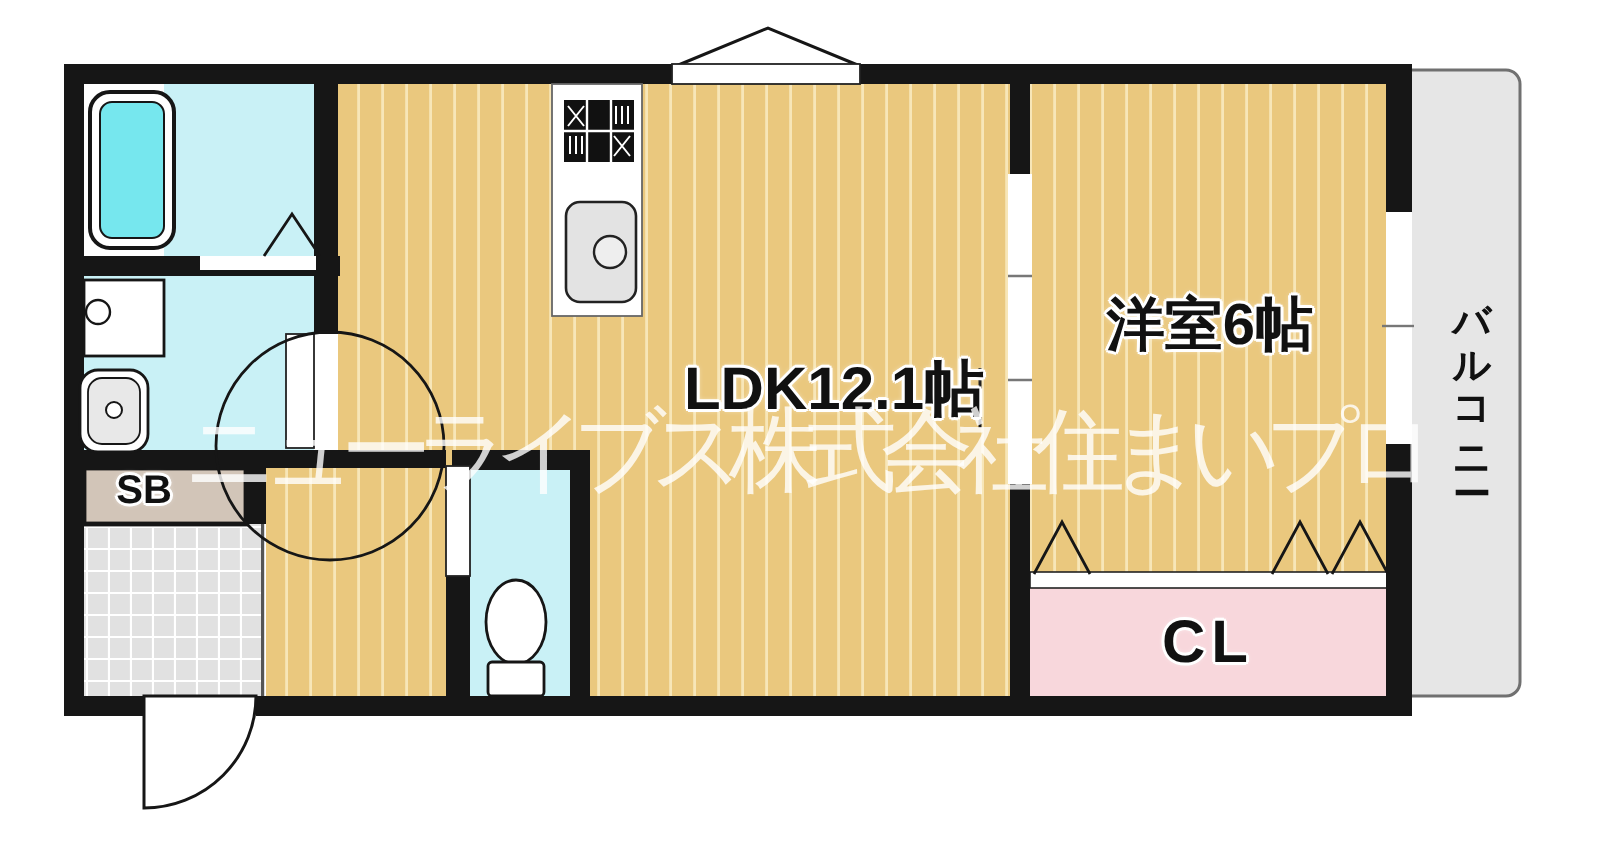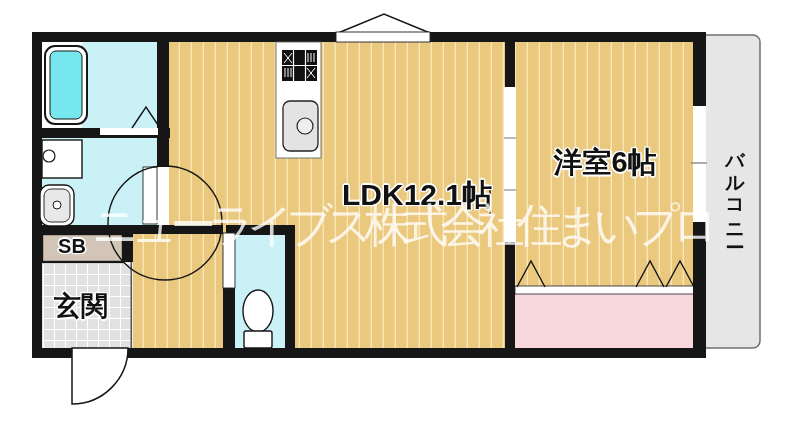--- a/index.html
+++ b/index.html
@@ -132,18 +132,18 @@
       <path d="M72 348L72 404A56 56 0 0 0 128 348Z" fill="#ffffff" stroke-width="1.5"></path>
       <circle cx="165" cy="223" r="57" stroke-width="1.4"></circle>
       <path d="M132 128L146 107L160 128" stroke-width="1.4"></path>
       <path d="M517 287L531 261L545 287M636 287L650 261L664 287M666 287L680 261L694 287" stroke-width="1.4"></path>
       <path d="M490 184V214" stroke-width="1.5"></path>
     </g>
   </svg>
 
   <div class="lbl lbl-ldk">LDK12.1帖</div>
   <div class="lbl lbl-bedroom">洋室6帖</div>
-  <div class="lbl lbl-genkan">玄関</div>
+  <div class="lbl lbl-cl">CL</div>
   <div class="lbl lbl-sb">SB</div>
   <div class="lbl-balcony">バルコニー</div>
 
   <div class="watermark">ニューライブス株式会社住まいプロ</div>
 </div>
 
 </body></html>

